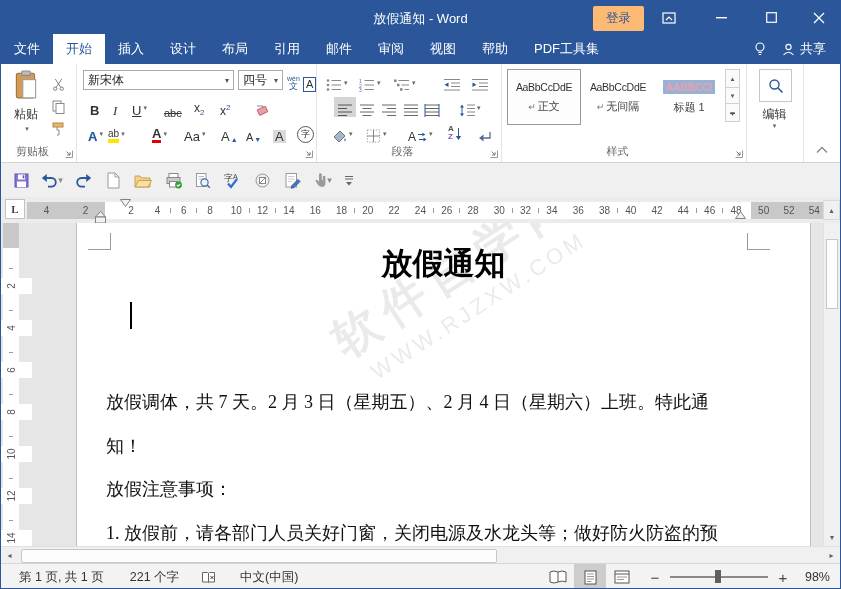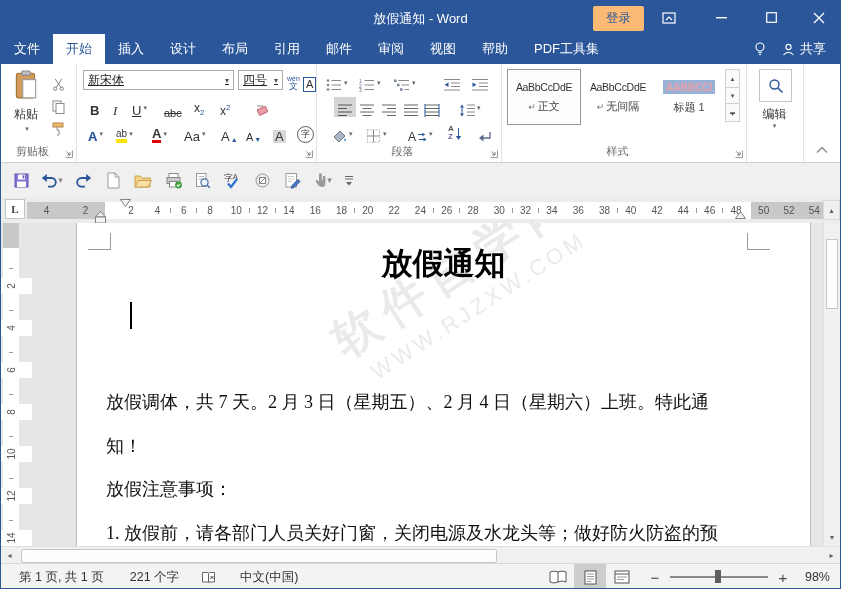--- a/index.html
+++ b/index.html
@@ -24,21 +24,21 @@
   .share-btn{display:flex;align-items:center;gap:5px;padding:0 14px 0 6px;}
 
   
   .ribbon{position:absolute;top:63px;left:0;right:0;height:99px;background:#fff;border-bottom:1px solid #d2d2d2;box-sizing:border-box;}
   .group{position:absolute;top:0;bottom:0;border-right:1px solid #e3e3e3;}
   .glabel{position:absolute;bottom:3px;left:0;right:12px;text-align:center;font-size:11px;color:#686868;}
   .launcher{position:absolute;bottom:4px;right:3px;}
   .fbtn{position:absolute;height:20px;display:flex;align-items:flex-end;color:#333;font-size:13px;line-height:1;}
   .arr{font-size:7px;color:#666;margin-left:2px;align-self:center;}
   .combo{position:absolute;height:20px;border:1px solid #ababab;background:#fff;font-size:12px;color:#222;
-    display:flex;align-items:center;padding:0 4px;box-sizing:border-box;text-decoration:underline;}
+    display:flex;align-items:center;padding:0 4px;box-sizing:border-box;}
   .combo .carr{margin-left:auto;font-size:8px;color:#555;}
   .sel{background:#d5d5d5;}
   .paste{position:absolute;left:6px;top:6px;width:38px;height:74px;display:flex;flex-direction:column;align-items:center;}
   .paste .plabel{font-size:12px;color:#333;margin-top:6px;}
   .paste .arr{margin-top:2px;}
   .smallbtn{position:absolute;left:46px;width:22px;height:20px;display:flex;align-items:center;justify-content:center;}
   .stylecard{position:absolute;top:5px;height:56px;border:1px solid transparent;display:flex;flex-direction:column;
     align-items:center;justify-content:center;box-sizing:border-box;}
   .stylecard.selected{border-color:#9a9a9a;background:#fdfdfd;}
   .sc-prev{font-size:10.5px;color:#333;letter-spacing:-0.3px;white-space:nowrap;}
@@ -259,21 +259,21 @@
         <svg width="16" height="14" viewBox="0 0 16 14">
             <path d="M5 3 h6 l-3 9" fill="none" stroke="#888"></path>
             <rect x="6" y="5" width="9" height="6" rx="1" transform="rotate(-25 10 8)" fill="#e8a0a8" stroke="#c76974"></rect>
           </svg>
       </div>
 
       <div class="fbtn" style="left:12px;top:59px">
           <span class="blueA">A</span>
           <span class="arr">▾</span>
         </div>
-      <div class="fbtn" style="left:40px;top:59px">
+      <div class="fbtn" style="left:32px;top:59px">
           <span class="yellowbar">ab</span>
           <span class="arr">▾</span>
         </div>
       <div class="fbtn" style="left:76px;top:59px">
           <span class="bi redbar">A</span>
           <span class="arr">▾</span>
         </div>
       <div class="fbtn" style="left:108px;top:59px">
           <span>Aa</span>
           <span class="arr">▾</span>

